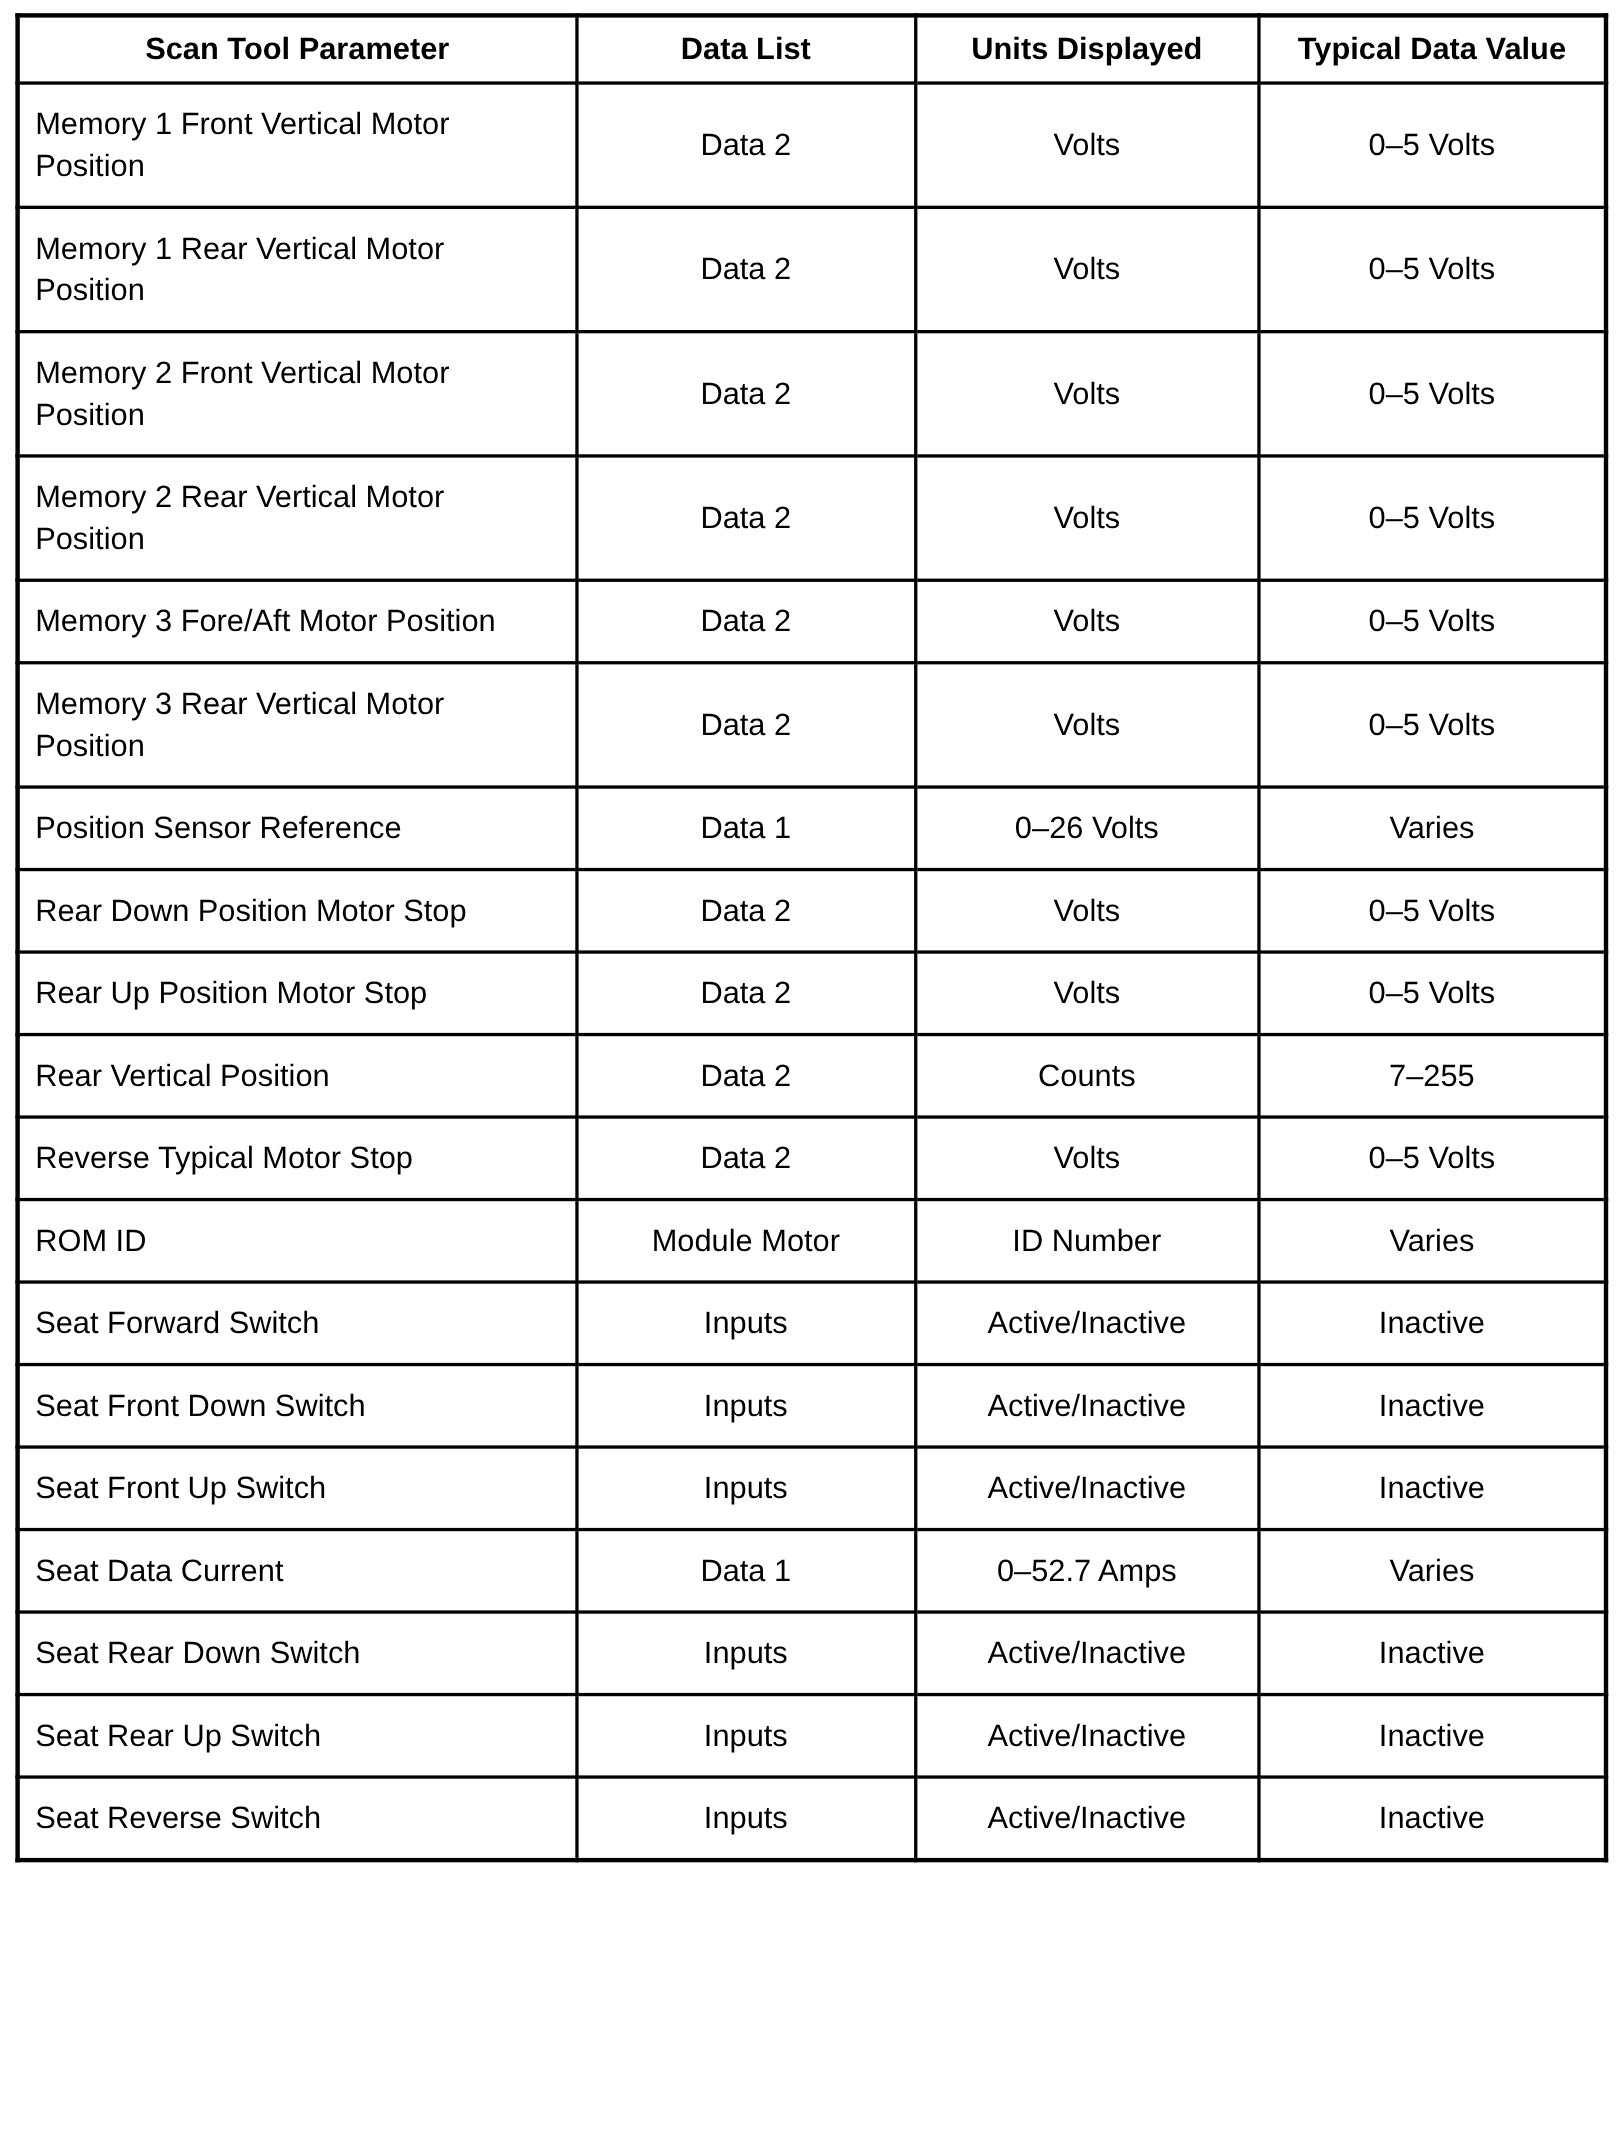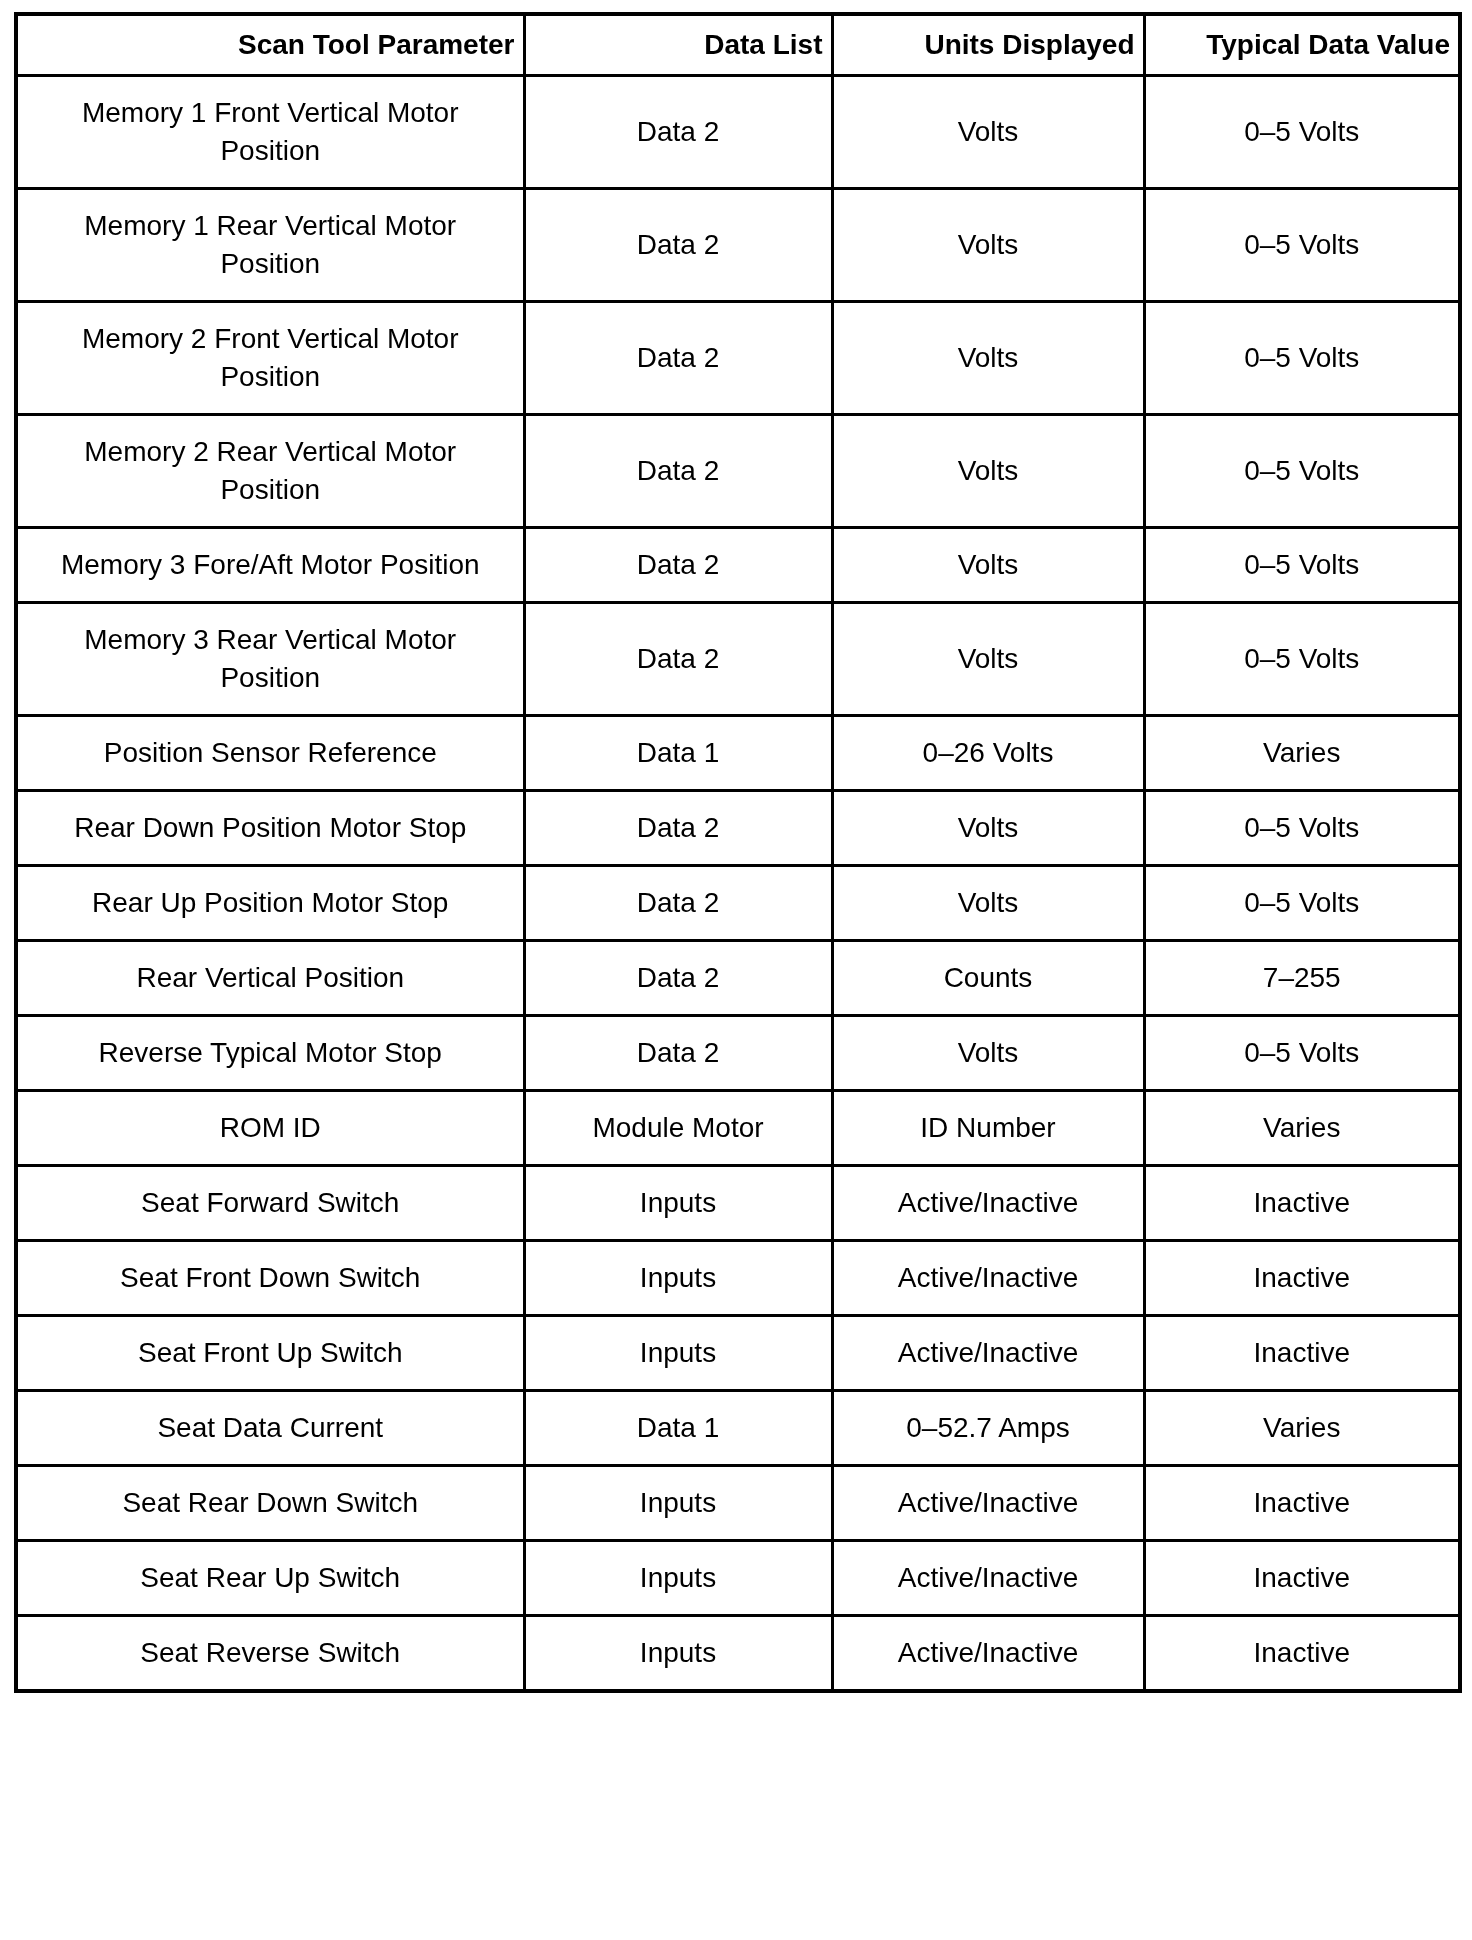--- a/index.html
+++ b/index.html
@@ -24,31 +24,31 @@
   }
   table.scan-table th,
   table.scan-table td {
     border: 3px solid #000000;
     vertical-align: middle;
     overflow: hidden;
   }
   table.scan-table th {
     font-size: 28px;
     font-weight: bold;
-    text-align: right;
+    text-align: center;
     line-height: 32px;
     padding: 13px 8px;
   }
   table.scan-table td {
     font-size: 28px;
     line-height: 38px;
     padding: 17px 14px;
   }
   td.param {
-    text-align: center;
+    text-align: left;
     padding-left: 26px;
     padding-right: 36px;
   }
   td.center {
     text-align: center;
   }
 </style>
 </head>
 <body>
 

